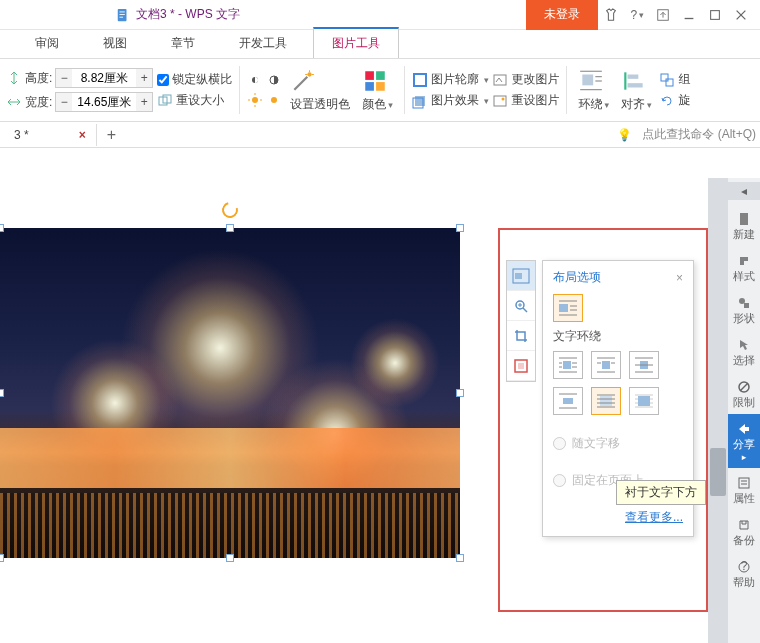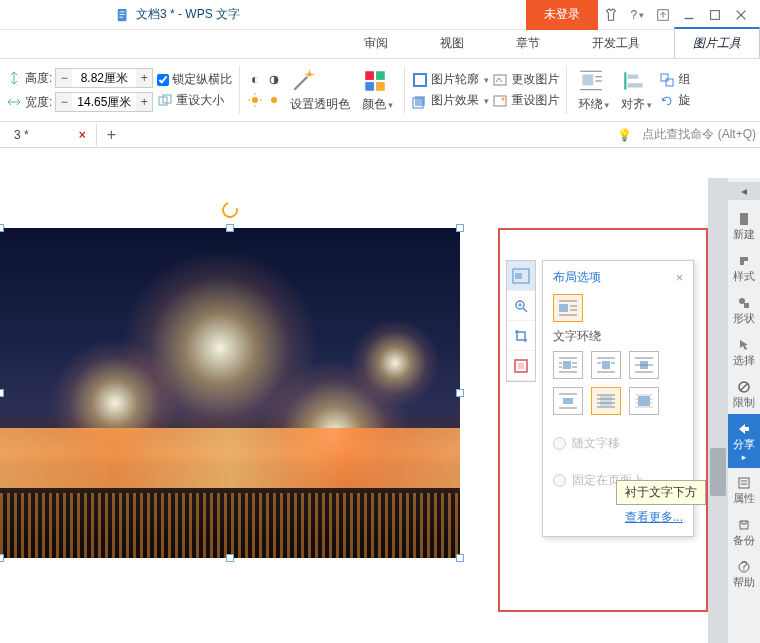--- a/index.html
+++ b/index.html
@@ -1,30 +1,30 @@
 <!DOCTYPE html>
 <html><head>
 <meta charset="utf-8">
 <style>
 * { margin: 0; padding: 0; box-sizing: border-box; font-family: "Microsoft YaHei", sans-serif; font-size: 12px; }
 body { background: #fff; width: 760px; height: 643px; overflow: hidden; position: relative; }
 
 
 .titlebar { height: 30px; display: flex; align-items: center; background: #fff; border-bottom: 1px solid #e5e5e5; padding: 0 6px; }
 .titlebar .doc-icon { width: 14px; height: 14px; margin: 0 6px 0 110px; }
-.titlebar .title { color: #0c4a6e; flex: 0 0 auto; }
+.titlebar .title { color: #701a75; flex: 0 0 auto; }
 .titlebar .spacer { flex: 1; }
 .titlebar .login-btn { background: #f05a28; color: #fff; padding: 6px 18px; height: 30px; display: flex; align-items: center; }
 .titlebar .tctl { width: 26px; height: 30px; display: flex; align-items: center; justify-content: center; color: #666; }
 .titlebar .tctl svg { width: 14px; height: 14px; }
 
 
-.menutabs { height: 28px; display: flex; align-items: flex-end; padding-left: 4px; gap: 16px; justify-content: flex-end; }
+.menutabs { height: 28px; display: flex; align-items: flex-end; padding-left: 17px; gap: 8px; }
 .menutabs .tab { padding: 6px 18px; color: #444; }
-.menutabs .tab.active { border-top: 2px solid #2a7ad2; border-left: 1px solid #ccc; border-right: 1px solid #ccc; color: #0f172a; background: #fff; font-style: italic; }
+.menutabs .tab.active { border-top: 2px solid #2a7ad2; border-left: 1px solid #ccc; border-right: 1px solid #ccc; color: #be185d; background: #fff; }
 
 
 .ribbon { height: 64px; border-top: 1px solid #ddd; border-bottom: 1px solid #ddd; display: flex; align-items: center; padding: 4px 6px; gap: 4px; background: #fff; overflow: hidden; }
 .ribbon .grp { display: flex; flex-direction: column; gap: 4px; }
 .ribbon .row { display: flex; align-items: center; gap: 3px; }
 .ribbon .ico { width: 16px; height: 16px; display: inline-flex; align-items: center; justify-content: center; }
 .ribbon .lbl { color: #444; white-space: nowrap; }
 .ribbon .spin { display: flex; align-items: center; border: 1px solid #ccc; height: 20px; }
 .ribbon .spin button { width: 16px; height: 18px; border: none; background: #f3f3f3; color: #555; }
 .ribbon .spin input { width: 64px; border: none; text-align: center; height: 18px; font-size: 12px; }

